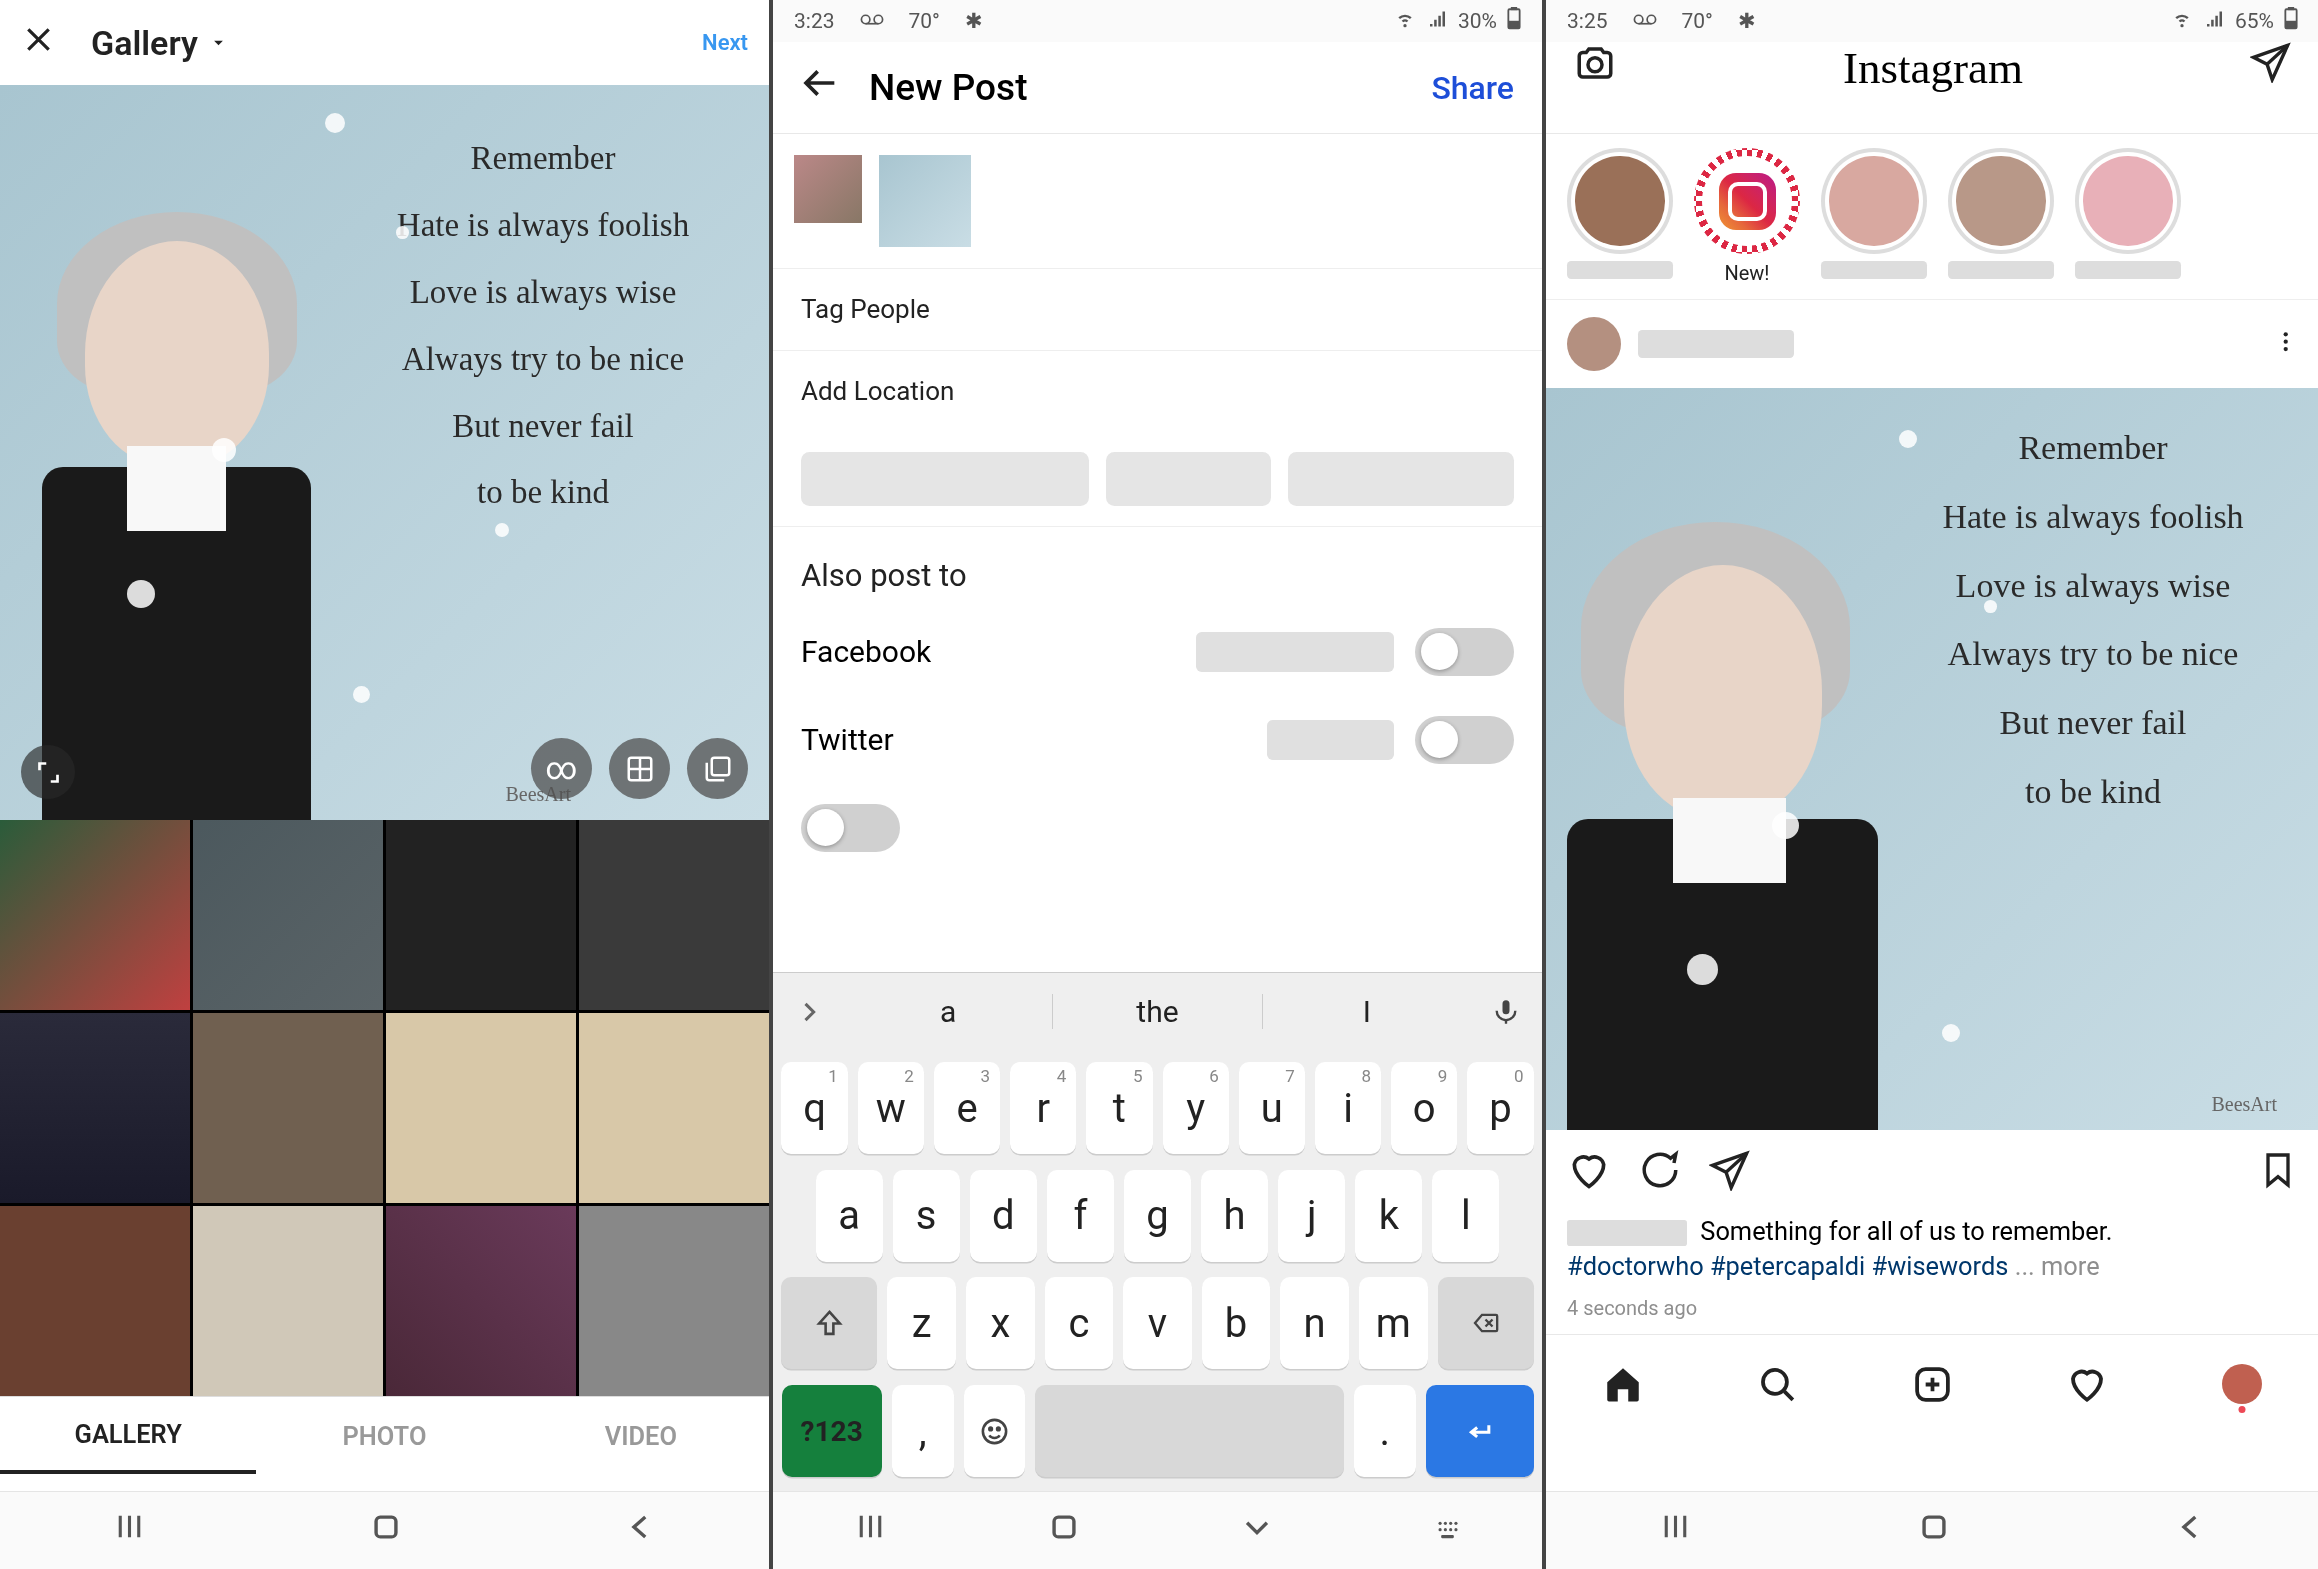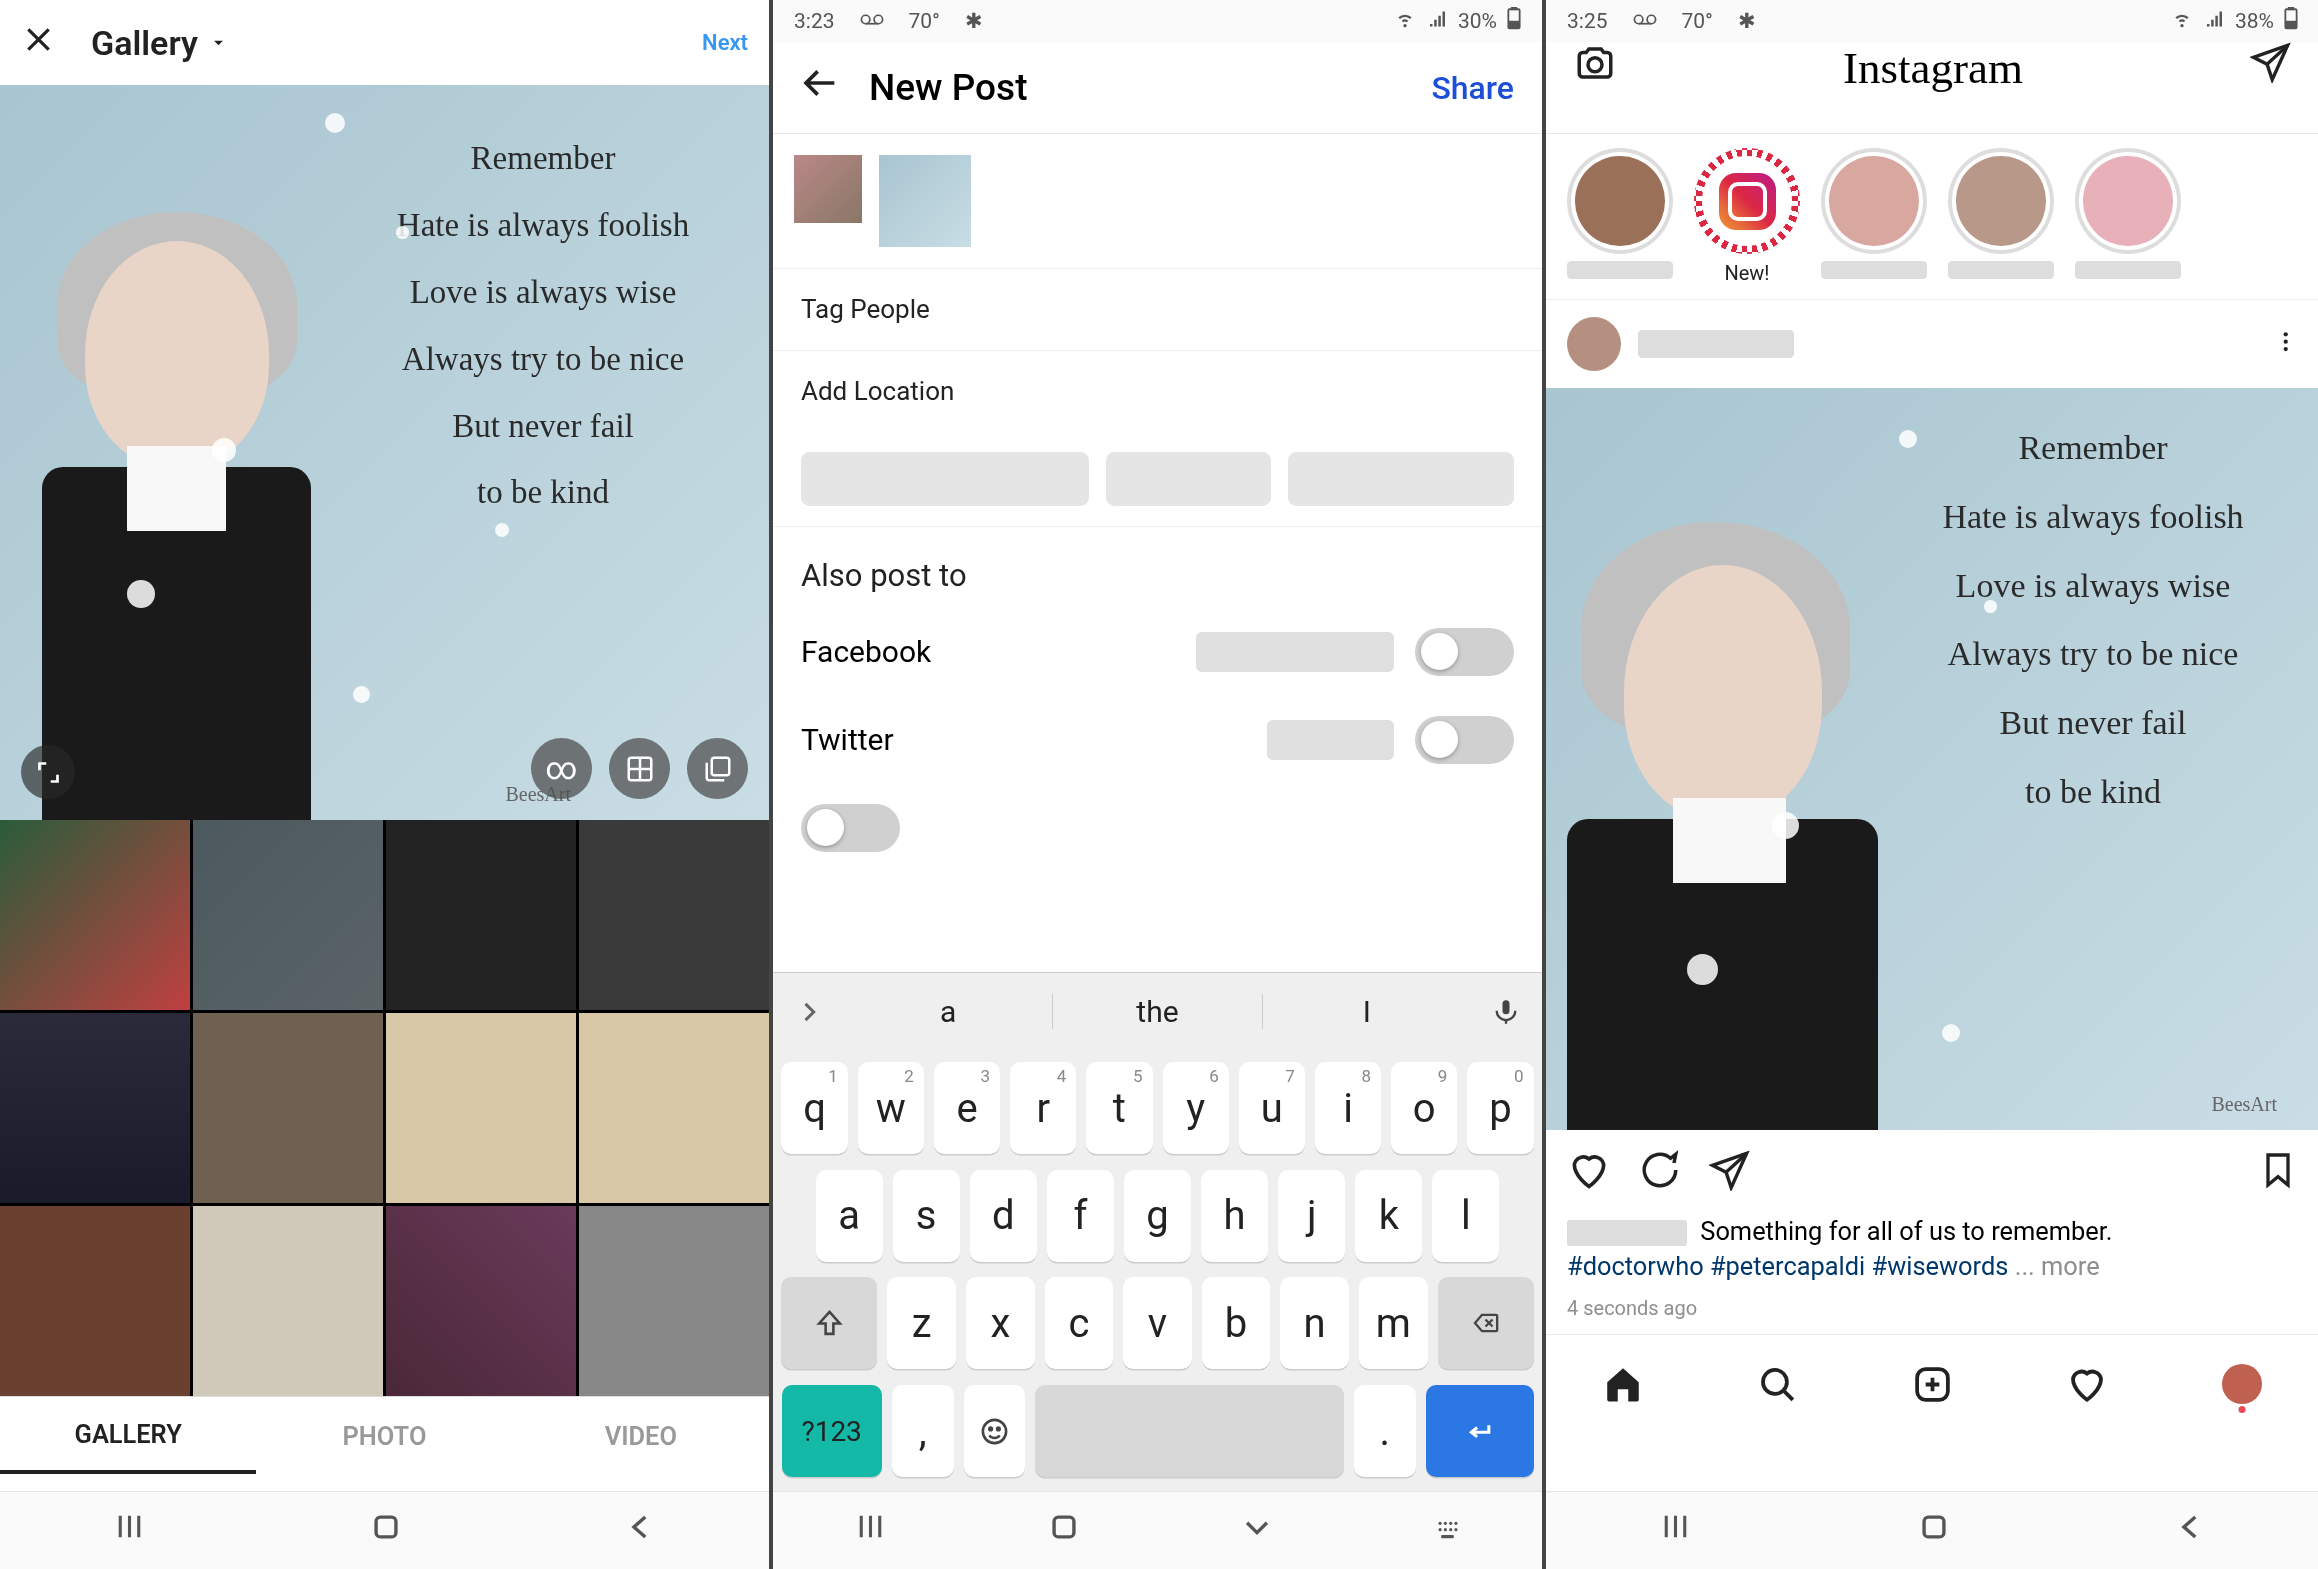--- a/index.html
+++ b/index.html
@@ -57,21 +57,21 @@
   .toggle::after { content:''; position:absolute; left:5.7px; top:5.7px; width:37px; height:37px; background:#fff; border-radius:50%; box-shadow:0 1.4px 4.2px rgba(0,0,0,0.3);}
   .kb { background:#efefef; border-top:1.4px solid #ccc; }
   .kb-sugg { height:78px; display:flex; align-items:center;}
   .kb-sugg-item { flex:1; text-align:center; font-size:30px; color:#222; border-right:1.4px solid #ccc;}
   .kb-chevron { width:71px; display:flex; align-items:center; justify-content:center; }
   .kb-mic { width:71px; display:flex; align-items:center; justify-content:center;}
   .kb-rows { padding:11.3px 8.5px 0;}
   .kb-row { display:flex; gap:10px; justify-content:center; margin-bottom:15.6px;}
   .key { flex:1; height:92px; background:#fff; border-radius:10px; display:flex; align-items:center; justify-content:center; font-size:40px; color:#222; position:relative; box-shadow:0 1.4px 0 #ccc;}
   .key-num { position:absolute; top:4.2px; right:10px; font-size:17px; color:#888;}
-  .key-wide { flex:1.3; background:#14b8a6;}
+  .key-wide { flex:1.3; background:#15803d;font-weight:bold;}
   .key-shift { flex:1.4; background:#d8d8d8;}
   .key-space { flex:4; background:#d8d8d8;}
   .key-enter { flex:1.4; background:#2b78e4; color:#fff;}
   .kb-bottom-row { display:flex; gap:10px; padding:0 8.5px 14px;}
   .navbar2 { height:78px; display:flex; align-items:center; justify-content:space-around; background:#fafafa; border-top:0.7px solid #e5e5e5;}
   
   .s3-header { height:92px; display:flex; justify-content:space-between; padding:0 28px; border-bottom:1.4px solid #e8e8e8;}
   .ig-logo { font-family:'Brush Script MT',cursive; font-size:45px; font-weight:500;}
   .stories { display:flex; gap:21px; padding:14px 21px; border-bottom:1.4px solid #eee; overflow:hidden;}
   .story { display:flex; flex-direction:column; align-items:center; gap:7px; }
@@ -435,21 +435,21 @@
       <span>70°</span>
       <span>✱</span>
     </div>
     <div class="status-right">
       <span><svg width="24" height="20" viewBox="0 0 24 24" fill="#555">
               <path d="M12 18a2 2 0 1 0 0 4 2 2 0 0 0 0-4zm-4-4a6 6 0 0 1 8 0l-2 2a3 3 0 0 0-4 0zm-4-4a12 12 0 0 1 16 0l-2 2a9 9 0 0 0-12 0z"></path>
             </svg></span>
       <span><svg width="21" height="20" viewBox="0 0 24 24" fill="#555">
               <path d="M3 18h3v3H3zm5-5h3v8H8zm5-5h3v13h-3zm5-5h3v18h-3z"></path>
             </svg></span>
-      <span>38%</span>
+      <span>65%</span>
       <span><svg width="14" height="22.6" viewBox="0 0 12 20" fill="none" stroke="#555" stroke-width="1.6">
               <rect x="1" y="2" width="10" height="17" rx="1"></rect>
               <rect x="4" y="0" width="4" height="2" fill="#555"></rect>
               <rect x="2" y="13" width="8" height="5" fill="#555"></rect>
             </svg></span>
     </div>
   </div>
   <div class="s3-header">
     <span>
       <svg width="42" height="42" viewBox="0 0 24 24" stroke="#222" stroke-width="2" fill="none">

